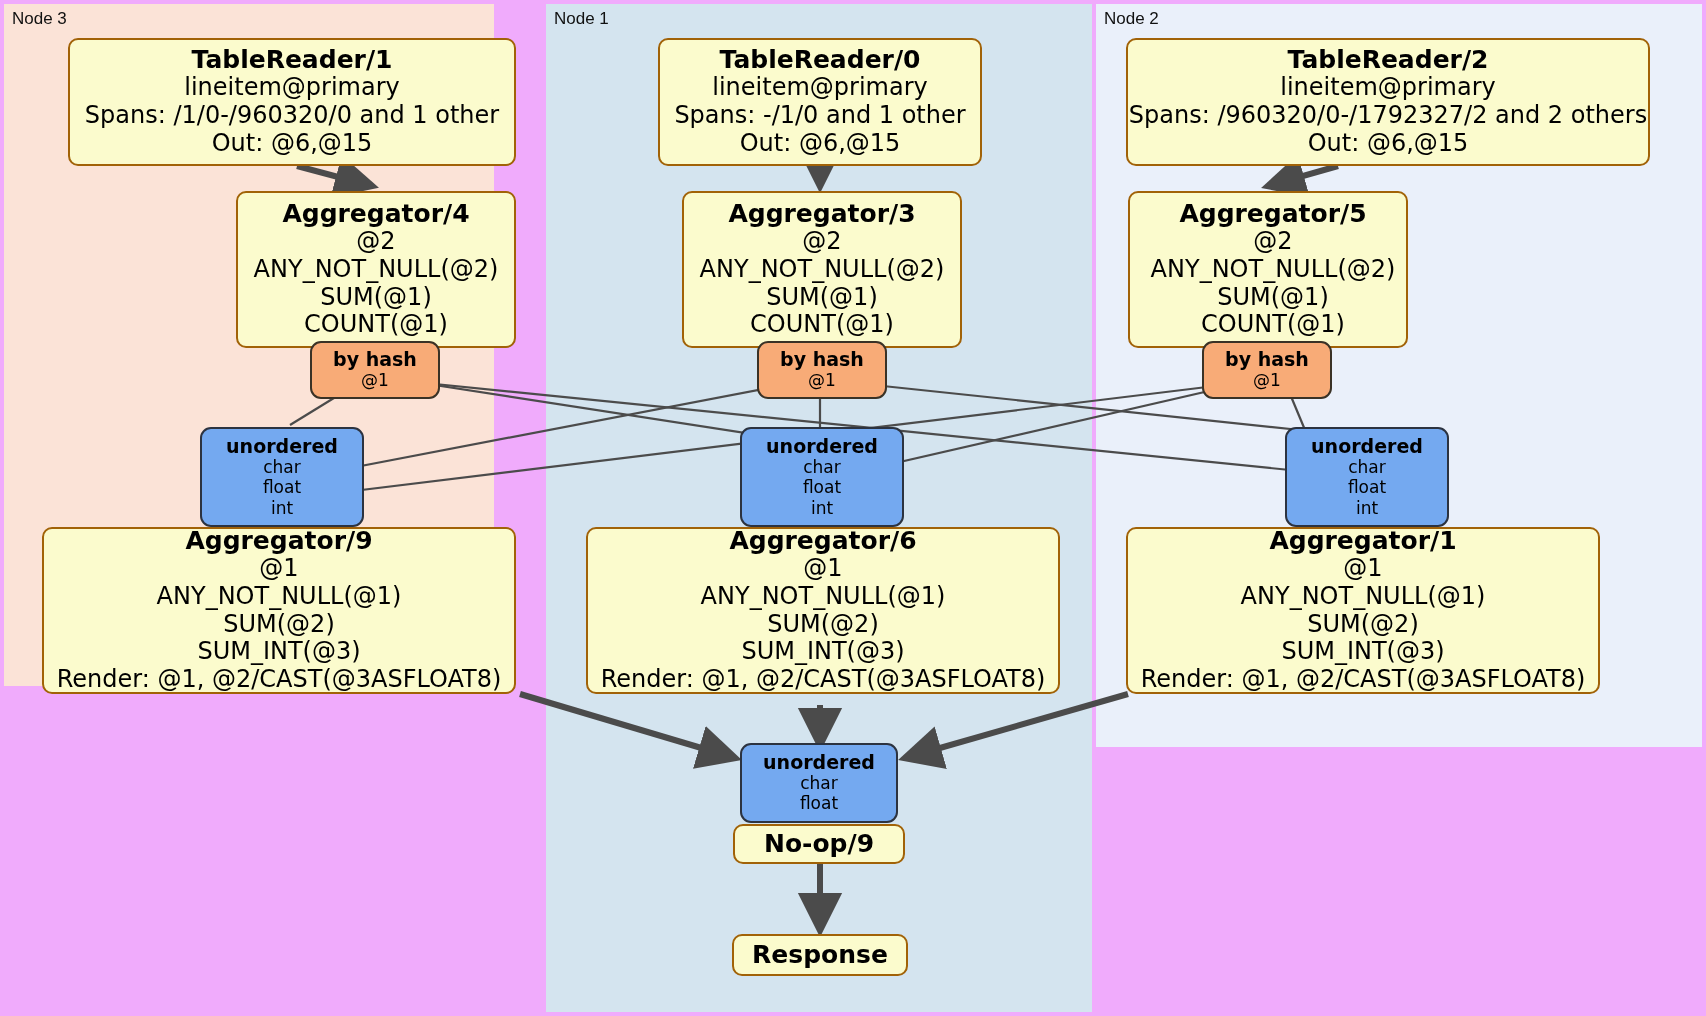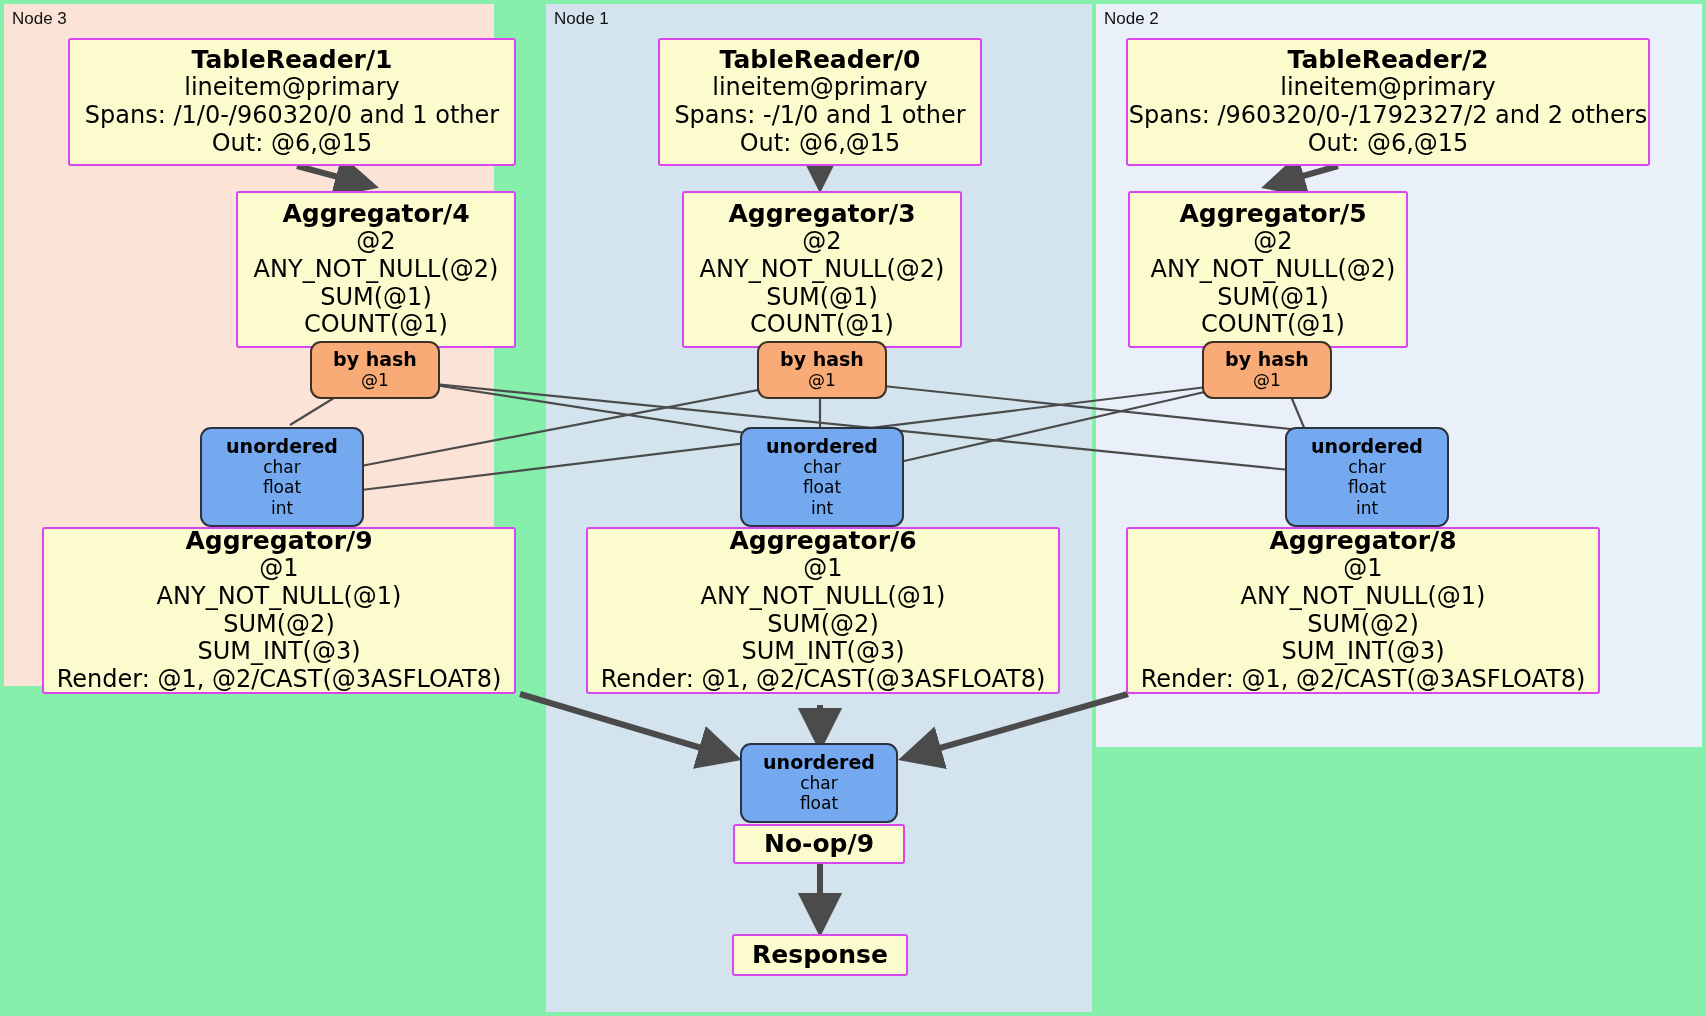--- a/index.html
+++ b/index.html
@@ -1,29 +1,29 @@
 <!DOCTYPE html>
 <html><head>
 <meta charset="utf-8">
 <style>
   html,body{margin:0;padding:0;background:#ffffff;}
   body{font-family:"DejaVu Sans","Liberation Sans",sans-serif;}
-  #stage{position:relative;width:1706px;height:1016px;overflow:hidden;background:#86efac;}
+  #stage{position:relative;width:1706px;height:1016px;overflow:hidden;background:#f0abfc;}
 
   
   .panel{position:absolute;box-sizing:border-box;}
   .panel-label{position:absolute;left:8px;top:5px;font-size:17px;color:#111;
                font-family:"Liberation Sans",sans-serif;white-space:nowrap;}
 
   
   #edges{position:absolute;left:0;top:0;width:1706px;height:1016px;}
 
   
-  .box{position:absolute;box-sizing:border-box;border:2px solid #d946ef;
-       border-radius:3px;text-align:center;display:flex;flex-direction:column;
+  .box{position:absolute;box-sizing:border-box;border:2px solid #a16207;
+       border-radius:10px;text-align:center;display:flex;flex-direction:column;
        justify-content:center;align-items:center;}
   .proc{background:#fbfbcd;}
   .router{background:#74a9f0;border:2px solid #2c3340;border-radius:11px;}
   .hashbox{background:#f8ab77;border:2px solid #3a3226;border-radius:11px;}
 
   .ttl{font-weight:bold;font-size:25px;line-height:1.12;color:#000;}
   .ttl-sm{font-weight:bold;font-size:19px;line-height:1.1;color:#000;}
   .ln{font-size:24px;line-height:1.16;color:#000;white-space:nowrap;}
   .ln-sm{font-size:17px;line-height:1.2;color:#000;white-space:nowrap;}
   .pad{padding:5px 14px;}
@@ -164,21 +164,21 @@
   <div class="box proc pad" style="left:586px;top:527px;width:474px;height:167px;">
     <div class="ttl">Aggregator/6</div>
     <div class="ln">@1</div>
     <div class="ln">ANY_NOT_NULL(@1)</div>
     <div class="ln">SUM(@2)</div>
     <div class="ln">SUM_INT(@3)</div>
     <div class="ln">Render: @1, @2/CAST(@3ASFLOAT8)</div>
   </div>
 
   <div class="box proc pad" style="left:1126px;top:527px;width:474px;height:167px;">
-    <div class="ttl">Aggregator/8</div>
+    <div class="ttl">Aggregator/1</div>
     <div class="ln">@1</div>
     <div class="ln">ANY_NOT_NULL(@1)</div>
     <div class="ln">SUM(@2)</div>
     <div class="ln">SUM_INT(@3)</div>
     <div class="ln">Render: @1, @2/CAST(@3ASFLOAT8)</div>
   </div>
 
   <div class="box router" style="left:740px;top:743px;width:158px;height:80px;">
     <div class="ttl-sm">unordered</div>
     <div class="ln-sm">char</div>

